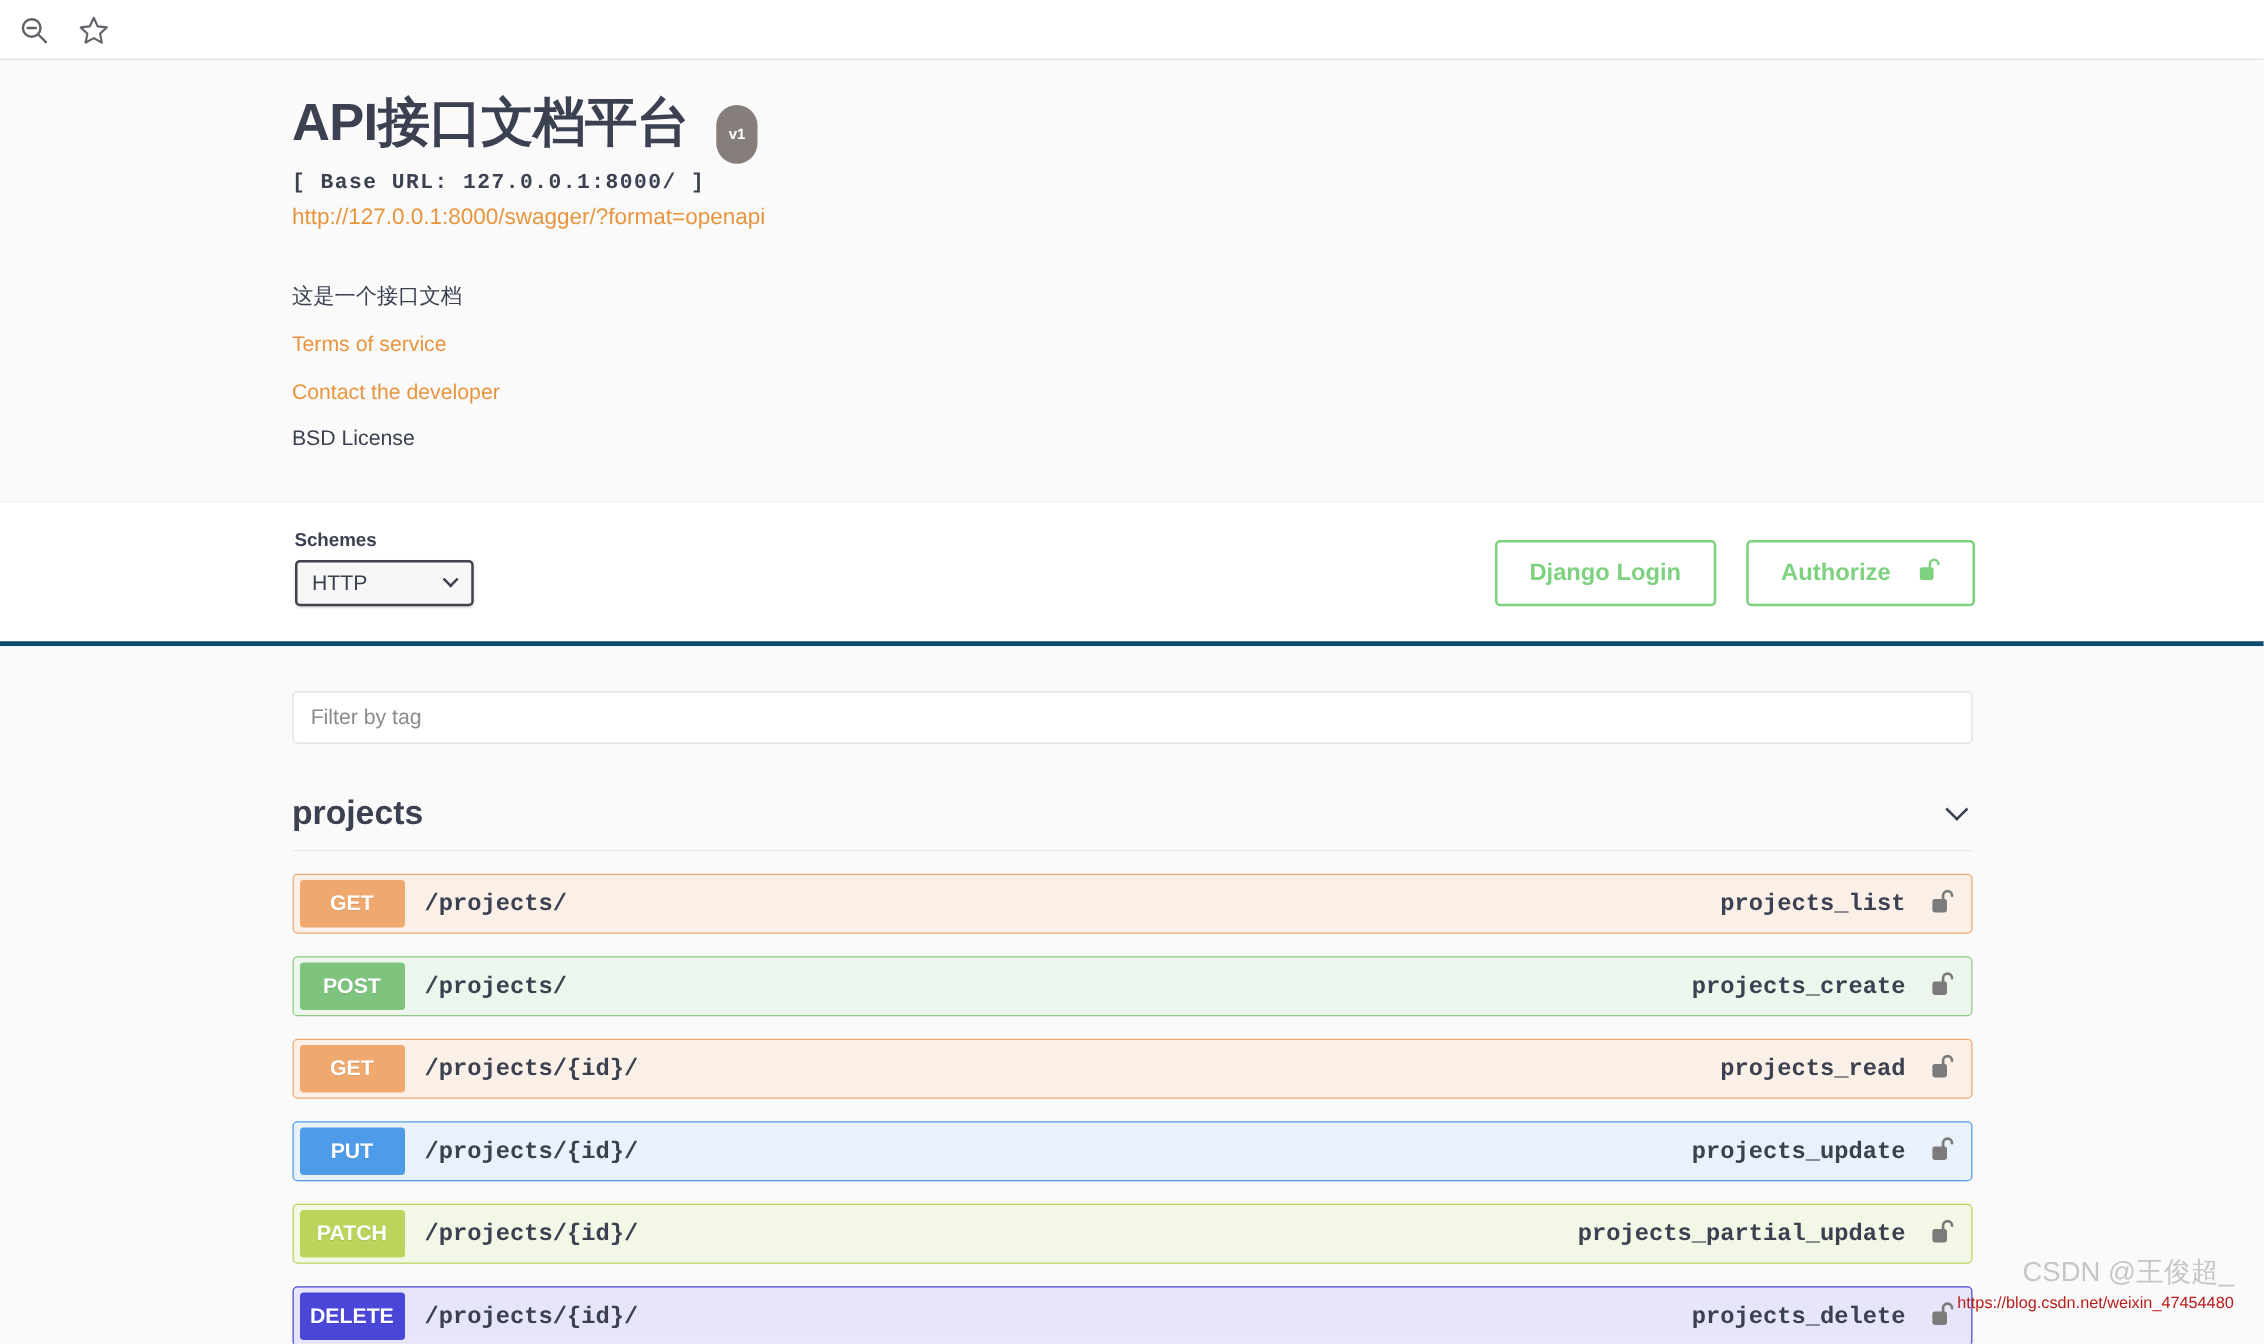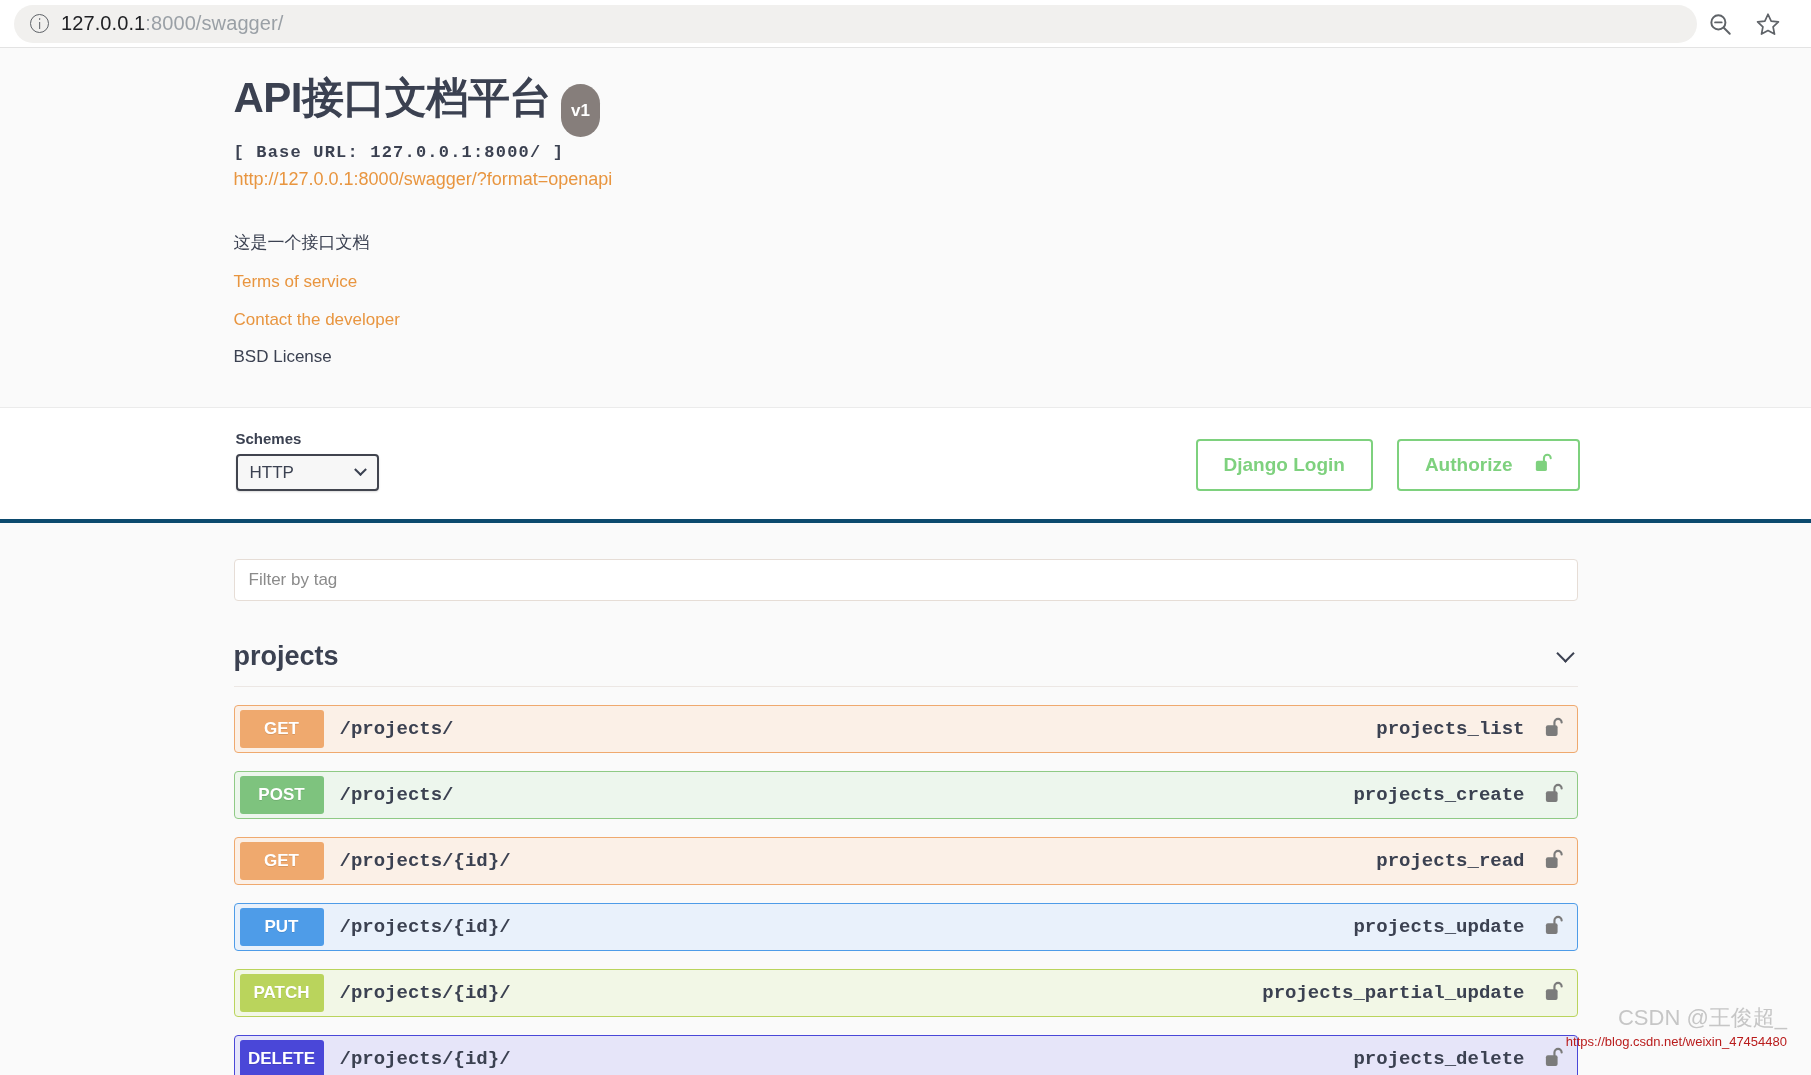--- a/index.html
+++ b/index.html
@@ -61,33 +61,33 @@
   .icon-btn { width: 26px; height: 26px; position: relative; cursor: pointer; }
 
   
   .info-block {
     background: #fafafa;
     border-bottom: 1px solid #ebebeb;
     padding: 26px 0 40px 0;
   }
   .wrap { width: 1570px; margin: 0 auto; padding-left: 113px; }
 
-  .title-row { display: flex; align-items: flex-start; gap: 10px; }
+  .title-row { display: flex; align-items: flex-start; gap: 22px; }
   .api-title {
     font-size: 42px;
     font-weight: 700;
     color: #3b4151;
     letter-spacing: -0.5px;
     line-height: 1.12;
   }
   .version-badge {
     margin-top: 10px;
     background: #867e7b;
     color: #ffffff;
-    font-size: 17px;
+    font-size: 12px;
     font-weight: 700;
     padding: 16px 10px;
     border-radius: 57px;
     line-height: 1.25;
   }
   .base-url {
     font-family: "Liberation Mono", monospace;
     font-size: 17px;
     font-weight: 600;
     color: #3b4151;
@@ -240,24 +240,20 @@
   .watermark .wm-main { font-size: 22px; color: #c6c6c6; }
   .watermark .wm-sub { font-size: 13px; color: #b91c1c; margin-top: 1px; }
   .page { position: relative; height: 1075px; }
 </style>
 </head>
 <body>
 
 <div class="page">
 
   <div class="browser-bar">
-    <div class="omnibox">
-      <span class="info-icon"></span>
-      <span class="url-text"><span class="host">127.0.0.1</span><span>:8000/swagger/</span></span>
-    </div>
     <div class="chrome-actions">
       <span class="icon-btn">
         <svg width="26" height="26" viewBox="0 0 24 24" fill="none" stroke="#5f6368" stroke-width="1.8">
           <circle cx="10.5" cy="10.5" r="6.5"></circle>
           <line x1="15.5" y1="15.5" x2="21" y2="21" stroke-linecap="round"></line>
           <line x1="7.5" y1="10.5" x2="13.5" y2="10.5" stroke-linecap="round"></line>
         </svg>
       </span>
       <span class="icon-btn">
         <svg width="26" height="26" viewBox="0 0 24 24" fill="none" stroke="#5f6368" stroke-width="1.6">

